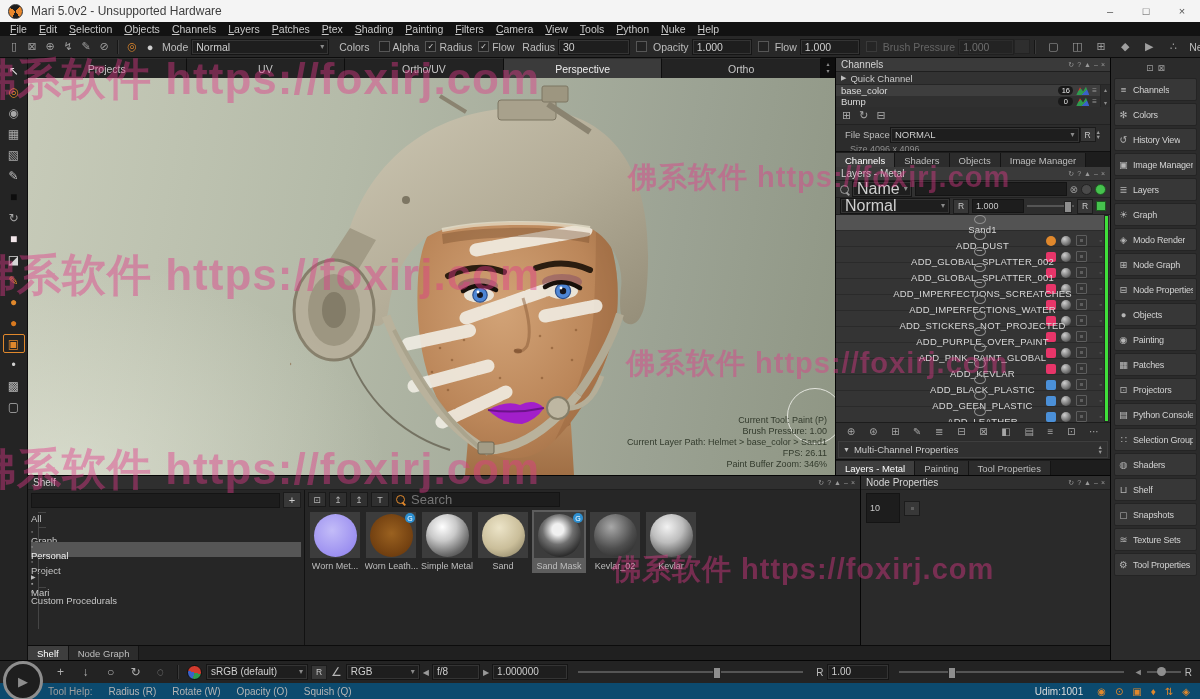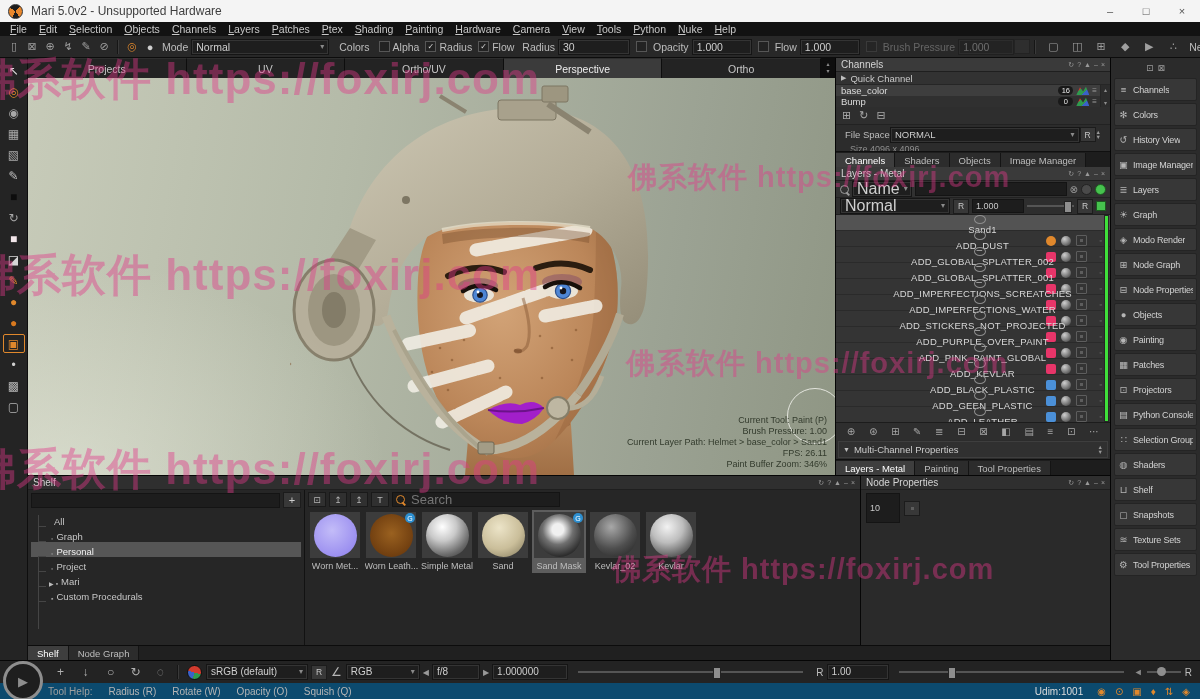--- a/index.html
+++ b/index.html
@@ -122,21 +122,21 @@
   
   #shelf-panel{left:28px;top:475px;width:832px;height:170px;background:#262626;border-top:1px solid #060606;box-sizing:border-box;display:flex;flex-direction:column;}
   .shelf-body{flex:1;display:flex;}
   .shelf-left{width:277px;border-right:1px solid #121212;display:flex;flex-direction:column;padding:2px 3px;box-sizing:border-box;}
   .shelf-input-row{display:flex;gap:3px;align-items:center;}
   .shelf-input{flex:1;height:13px;background:#1d1d1d;border:1px solid #141414;}
   .plus-btn{width:16px;height:14px;background:#383838;border:1px solid #1c1c1c;color:#cfcfcf;font-size:11px;
      display:flex;align-items:center;justify-content:center;}
   .tree{margin-top:4px;position:relative;flex:1;}
   .tree::before{content:"";position:absolute;left:7px;top:3px;bottom:14px;width:1px;background:#454545;}
-  .tree-item{height:15px;display:flex;align-items:flex-end;font-size:9.5px;color:#c6c6c6;position:relative;}
+  .tree-item{height:15px;display:flex;align-items:flex-start;font-size:9.5px;color:#c6c6c6;position:relative;flex-direction:column;}
   .tree-item.selected{background:#565656;color:#f0f0f0;}
   .twig{width:8px;height:1px;background:#454545;margin-left:7px;margin-right:3px;flex:none;}
   .tree-exp{font-size:6px;color:#bbb;margin-right:2px;}
   .tree-ic{font-size:7px;color:#9a9a9a;margin-right:3px;}
   .shelf-right{flex:1;display:flex;flex-direction:column;padding:2px 3px;box-sizing:border-box;}
   .shelf-toolbar{display:flex;align-items:center;gap:3px;}
   .st-btn{width:16px;height:13px;background:#303030;border:1px solid #1a1a1a;color:#b5b5b5;font-size:9px;
      display:flex;align-items:center;justify-content:center;}
   .shelf-search{width:160px;height:13px;background:#1d1d1d;border:1px solid #141414;display:flex;align-items:center;gap:4px;padding:0 3px;}
   .shelf-search input{background:transparent;border:none;outline:none;color:#9a9a9a;font-size:13px;width:120px;font-family:Liberation Sans, sans-serif;}
@@ -197,21 +197,21 @@
 <span class="menu-item">File</span>
     <span class="menu-item">Edit</span>
     <span class="menu-item">Selection</span>
     <span class="menu-item">Objects</span>
     <span class="menu-item">Channels</span>
     <span class="menu-item">Layers</span>
     <span class="menu-item">Patches</span>
     <span class="menu-item">Ptex</span>
     <span class="menu-item">Shading</span>
     <span class="menu-item">Painting</span>
-    <span class="menu-item">Hardware</span>
+    <span class="menu-item">Filters</span>
     <span class="menu-item">Camera</span>
     <span class="menu-item">View</span>
     <span class="menu-item">Tools</span>
     <span class="menu-item">Python</span>
     <span class="menu-item">Nuke</span>
     <span class="menu-item">Help</span>
   </div>
 
 <div id="toolbar" class="abs">
   <span style="display:flex">

